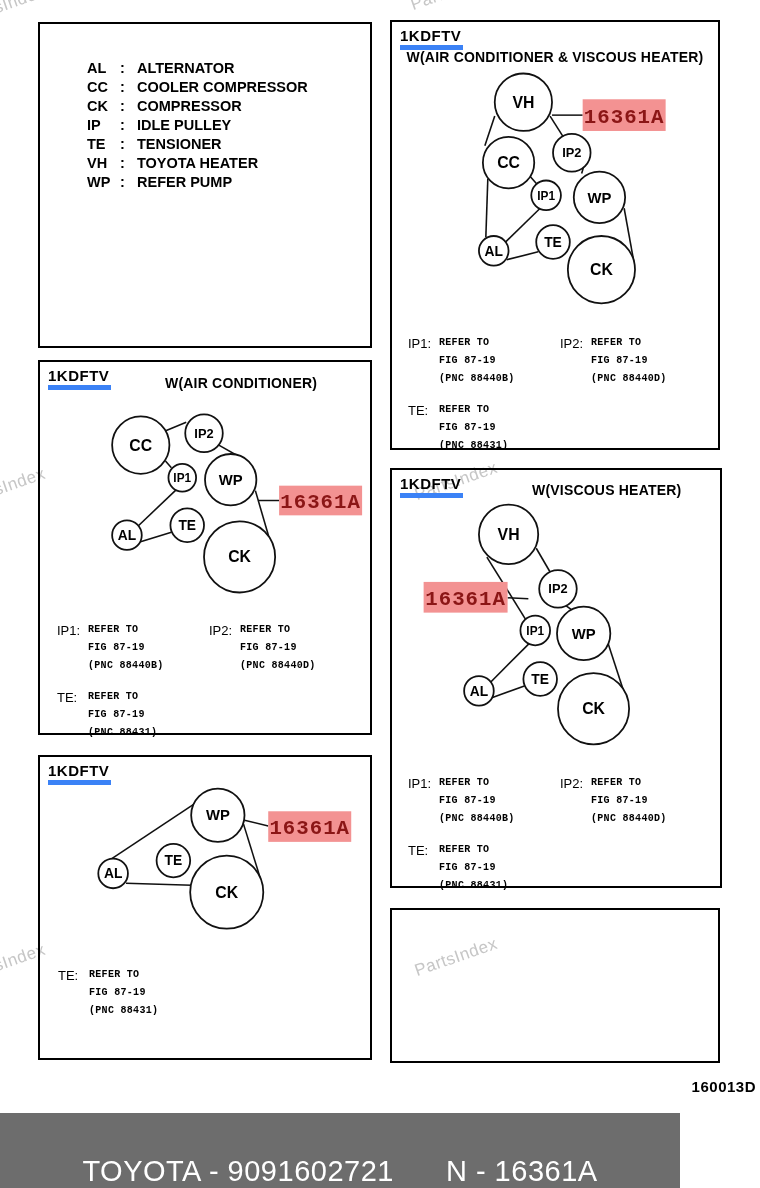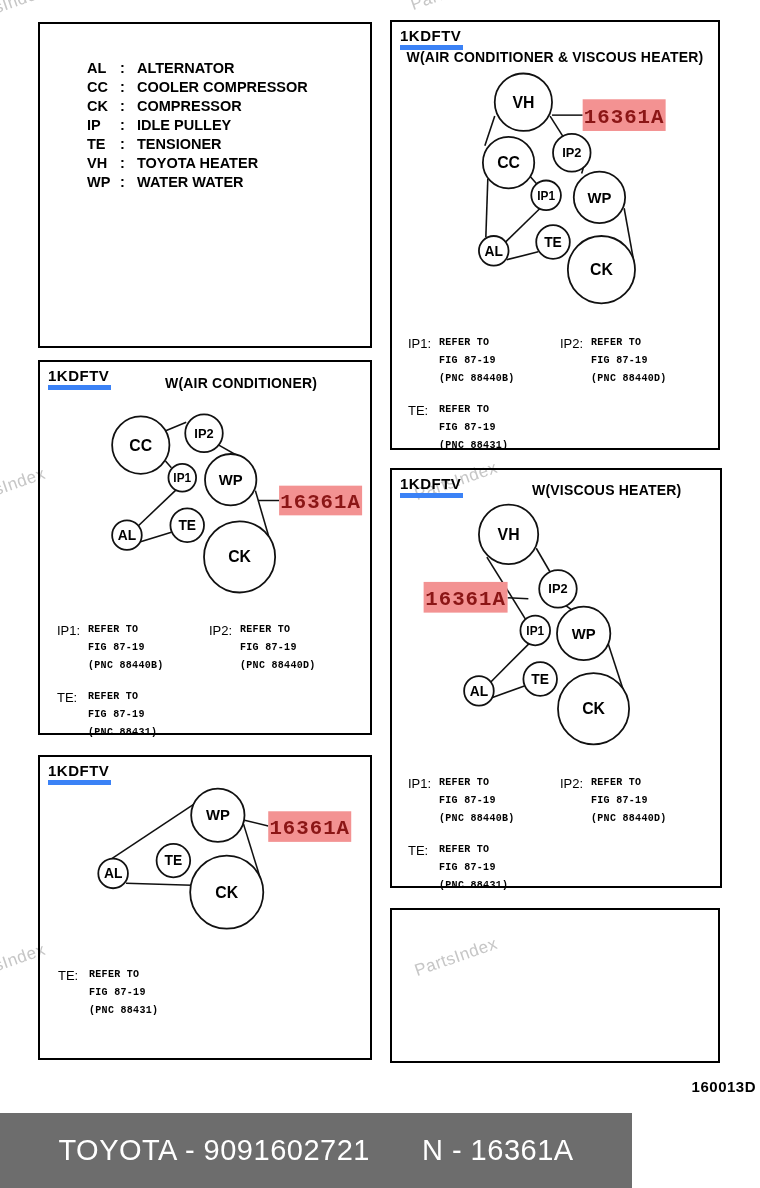--- a/index.html
+++ b/index.html
@@ -27,22 +27,22 @@
   svg .hl-text{font-family:"Liberation Mono",monospace;font-weight:bold;font-size:21px;
                fill:var(--hl-text,#8b1616);text-anchor:middle;letter-spacing:1px;}
   
   .notes{position:absolute;display:grid;grid-template-columns:152px auto;row-gap:13px;margin-top:16px;}
   .note{display:flex;align-items:flex-start;}
   .note-key{flex:none;width:31px;font-size:13px;padding-top:2px;}
   .note-body{font-family:Liberation Mono, monospace;font-weight:bold;font-size:10px;
              line-height:18px;white-space:pre-line;letter-spacing:.3px;}
   
   .page-code{position:absolute;right:4px;top:1078px;font-weight:bold;font-size:15px;letter-spacing:.5px;}
-  .footer{position:absolute;left:0;top:1113px;width:632px;height:75px;
-          background:var(--footer-bg,#6d6d6d);display:flex;align-items:center;justify-content:center;
+  .footer{position:absolute;left:0;top:1113px;width:680px;height:75px;
+          background:var(--footer-bg,#6d6d6d);display:flex;align-items:flex-end;justify-content:center;
           gap:52px;color:#fff;font-size:29px;letter-spacing:.5px;}
 </style>
 </head>
 <body>
 
 <div class="page">
 
   <div class="wm" style="left:-40px;top:10px">PartsIndex</div>
   <div class="wm" style="left:408px;top:-4px">PartsIndex</div>
   <div class="wm" style="left:-40px;top:492px">PartsIndex</div>
@@ -78,21 +78,21 @@
           <span class="legend-name">TENSIONER</span>
         </div>
         <div class="legend-row">
           <span class="legend-abbr">VH</span>
           <span class="legend-colon">:</span>
           <span class="legend-name">TOYOTA HEATER</span>
         </div>
         <div class="legend-row">
           <span class="legend-abbr">WP</span>
           <span class="legend-colon">:</span>
-          <span class="legend-name">WATER WATER</span>
+          <span class="legend-name">REFER PUMP</span>
         </div>
       </div>
   </div>
 
   <div class="box" style="left:390px;top:20px;width:330px;height:430px">
     <svg class="dsvg" viewBox="0 0 330 430" preserveAspectRatio="none">
         <line x1="104" y1="95" x2="94" y2="125" class="belt"></line>
         <line x1="97" y1="158" x2="95" y2="217" class="belt"></line>
         <line x1="160" y1="95" x2="174" y2="117" class="belt"></line>
         <line x1="139" y1="155" x2="147" y2="164" class="belt"></line>

